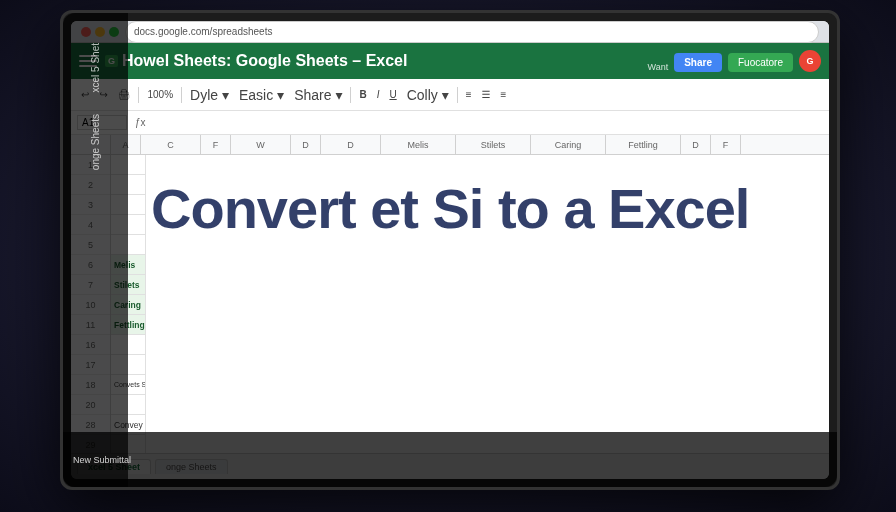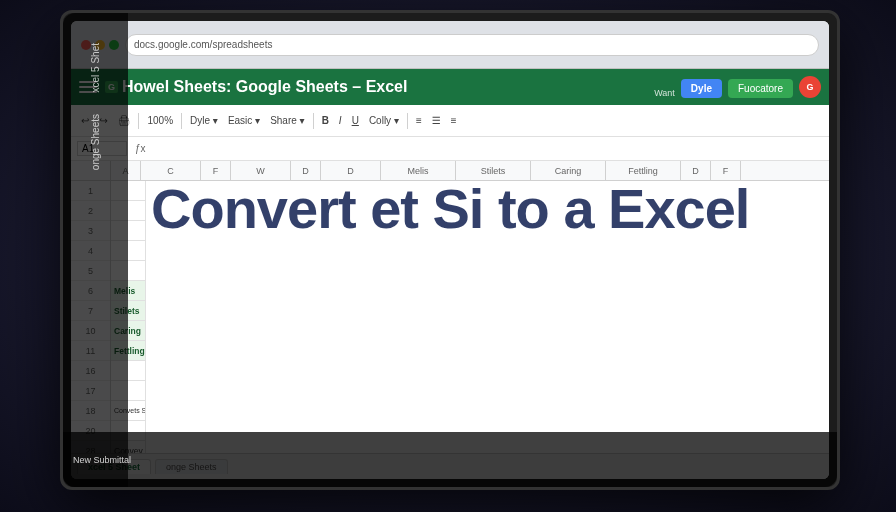--- a/index.html
+++ b/index.html
@@ -40,21 +40,21 @@
       left: 8px;
       right: 8px;
       bottom: 8px;
       background: #f0f0f0;
       border-radius: 6px;
       overflow: hidden;
     }
 
     
     .browser-chrome {
-      height: 48px;
+      height: 22px;
       background: #dee1e6;
       display: flex;
       align-items: center;
       padding: 0 10px;
       gap: 6px;
       border-bottom: 1px solid #c0c0c0;
     }
 
     .traffic-lights {
       display: flex;
@@ -190,21 +190,21 @@
     }
 
     .toolbar-dropdown {
       display: flex;
       align-items: center;
       gap: 2px;
       padding: 2px 4px;
       border: none;
       background: transparent;
       cursor: pointer;
-      font-size: 10px;
+      font-size: 14px;
       color: #444;
     }
 
     
     .formula-bar {
       height: 24px;
       background: white;
       border-bottom: 1px solid #e0e0e0;
       display: flex;
       align-items: center;
@@ -431,21 +431,21 @@
           <span></span>
           <span></span>
       </div>
       <div class="sheets-logo">
         <span style="background:#34a853;color:white;padding:1px 3px;border-radius:2px;font-size:9px;">G</span>
         <span style="font-size:16px;">Howel Sheets: Google Sheets – Excel</span>
       </div>
       <div class="appbar-spacer"></div>
       <div class="appbar-actions">
         <span style="font-size:9px;color:rgba(255,255,255,0.8);">Want</span>
-        <button class="share-btn">Dyle</button>
+        <button class="share-btn">Share</button>
         <button class="action-btn-green">Fuocatore</button>
         <div class="user-avatar">G</div>
       </div>
     </div>
 
     <div class="toolbar">
       <button class="toolbar-btn">↩</button>
       <button class="toolbar-btn">↪</button>
       <button class="toolbar-btn">🖨</button>
       <div class="toolbar-divider"></div>

